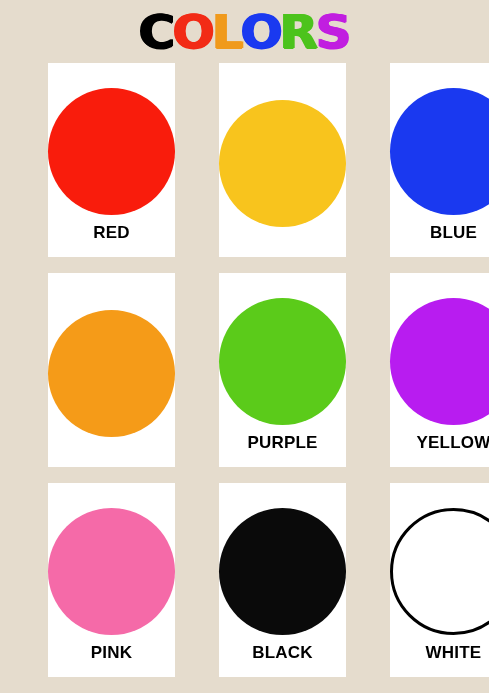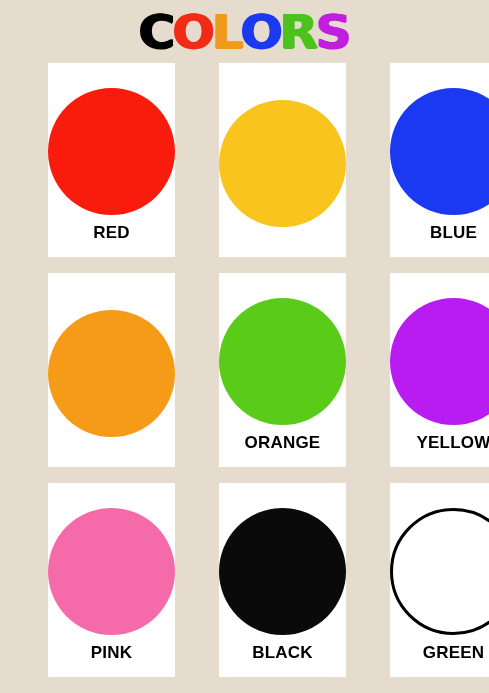--- a/index.html
+++ b/index.html
@@ -142,21 +142,21 @@
       </div>
       <div class="card">
         <div class="swatch-wrap">
           <div class="swatch" style="background: rgb(245, 155, 24);"></div>
         </div>
       </div>
       <div class="card">
         <div class="swatch-wrap">
           <div class="swatch" style="background: rgb(91, 203, 26);"></div>
         </div>
-        <div class="card-label">ORANGE</div>
+        <div class="card-label">PURPLE</div>
       </div>
       <div class="card">
         <div class="swatch-wrap">
           <div class="swatch" style="background: rgb(184, 28, 240);"></div>
         </div>
         <div class="card-label">YELLOW</div>
       </div>
       <div class="card">
         <div class="swatch-wrap">
           <div class="swatch" style="background: rgb(245, 106, 168);"></div>
@@ -166,17 +166,17 @@
       <div class="card">
         <div class="swatch-wrap">
           <div class="swatch" style="background: rgb(10, 10, 10);"></div>
         </div>
         <div class="card-label">BLACK</div>
       </div>
       <div class="card">
         <div class="swatch-wrap">
           <div class="swatch outlined" style="background: rgb(255, 255, 255);"></div>
         </div>
-        <div class="card-label">GREEN</div>
+        <div class="card-label">WHITE</div>
       </div>
     </div>
 
 </div>
 
 </body></html>

